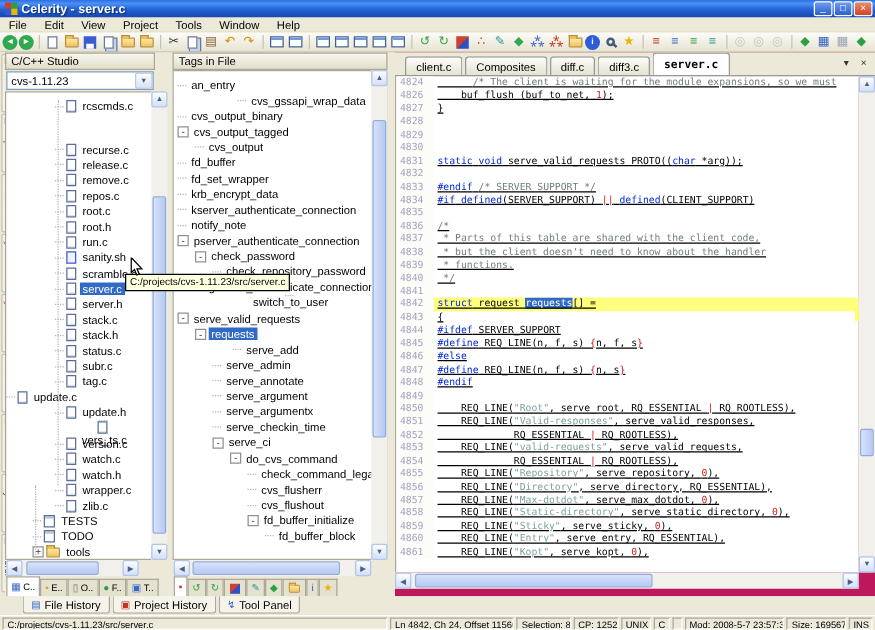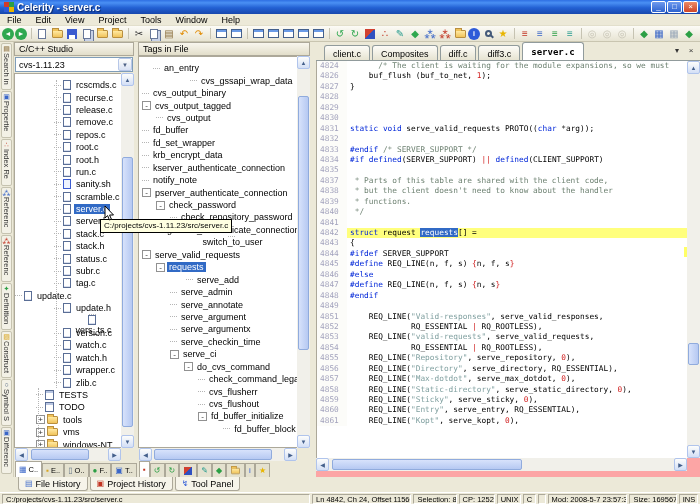--- a/index.html
+++ b/index.html
@@ -48,21 +48,21 @@
   
   #leftstrip{position:absolute;left:0;top:0;width:14px;height:435px;background:#ece9d8;border-right:1px solid #d4d0bc;}
   .vtab{height:47px;border:1px solid #c6c3b0;border-radius:2px;margin:1px 1px;display:flex;flex-direction:column;align-items:center;background:#f3f1e6;overflow:hidden;}
   .vtab-ic{font-size:7px;line-height:9px;flex:none;}
   .vtab-lb{writing-mode:vertical-rl;font-size:7.5px;color:#333;white-space:nowrap;overflow:hidden;}
 
   .panel-header{height:14px;line-height:13px;padding-left:4px;background:linear-gradient(#f8f6ee,#e2deca);
     border:1px solid #aca899;border-bottom:1px solid #aca899;white-space:nowrap;overflow:hidden;}
 
   
-  #studio{position:absolute;left:14px;top:0;width:120px;height:435px;}
+  #studio{position:absolute;left:4px;top:0;width:120px;height:435px;}
   #proj-row{position:absolute;left:0;top:14px;width:120px;height:17px;padding:1px 1px;background:#ece9d8;}
   #proj-select{height:15px;border:1px solid #7f9db9;background:#fff;display:flex;align-items:center;}
   #proj-select .val{flex:1;padding-left:3px;white-space:nowrap;overflow:hidden;}
   #proj-select .drop{width:14px;height:13px;background:linear-gradient(#fdfdfb,#d9e2f4);border:1px solid #b7c7e8;border-radius:2px;
     font-size:6px;display:flex;align-items:center;justify-content:center;color:#4d6185;}
   #studio-tree{position:absolute;left:0;top:31px;width:120px;height:375px;background:#fff;border:1px solid #aca899;overflow:hidden;padding-top:5px;}
   #tags-tree{position:absolute;left:0;top:14px;width:172px;height:392px;background:#fff;border:1px solid #aca899;overflow:hidden;padding-top:5px;}
 
   .trow{display:flex;align-items:center;height:12.4px;white-space:nowrap;}
   #tags-tree .trow{height:12.45px;}
@@ -89,33 +89,33 @@
   .sb-thumb.h{background:linear-gradient(#d7e2fb,#b6c9f2);}
 
   
   .minitabs{position:absolute;left:0;top:419px;height:16px;display:flex;align-items:flex-end;background:#ece9d8;padding-left:1px;}
   .mtab{height:14px;display:flex;align-items:center;gap:2px;padding:0 3px;border:1px solid #aca899;border-bottom:none;background:#e4e1cf;
     font-size:7.5px;white-space:nowrap;}
   .mtab.active{background:#fff;height:16px;}
   .mtab .g{font-size:8px;line-height:1;}
 
   
-  #editor{position:absolute;left:316px;top:0;width:384px;height:435px;background:#fca5a5;}
+  #editor{position:absolute;left:316px;top:0;width:384px;height:435px;background:#be185d;}
   #tabrow{position:absolute;left:0;top:0;width:384px;height:19px;display:flex;align-items:flex-end;padding-left:8px;
     border-bottom:1px solid #919b9c;background:#ece9d8;}
   .etab{height:15px;padding:1px 8px 0;border:1px solid #919b9c;border-bottom:none;border-radius:3px 3px 0 0;
     background:linear-gradient(#fdfcf8,#e6e3d1);margin-right:2px;display:flex;align-items:center;white-space:nowrap;}
   .etab.active{background:#fff;font-weight:bold;height:18px;font-family:"DejaVu Sans Mono",monospace;font-size:9px;}
   #tabrow-btns{margin-left:auto;display:flex;gap:2px;padding:0 3px 4px 0;}
   #tabrow-btns span{width:12px;height:11px;font-size:8px;line-height:11px;text-align:center;color:#333;}
 
   #code{position:absolute;left:0;top:19px;width:371px;height:397px;background:#fff;overflow:hidden;border-left:1px solid #aca899;}
   .crow{display:flex;height:10.45px;line-height:10.45px;font-family:"DejaVu Sans Mono",monospace;font-size:7.8px;white-space:pre;}
   .cnum{width:30px;padding-left:3px;color:#a3a3bd;background:#fcfcf9;flex:none;}
-  .ctxt{flex:1;padding-left:3px;overflow:hidden;}
+  .ctxt{flex:1;padding-left:3px;overflow:hidden;text-decoration:underline;}
   .crow.cur .ctxt{background:#ffff7d;}
   .tk-t{color:#000;} .tk-k,.tk-p{color:#0026d8;} .tk-c{color:#6e8272;}
   .tk-s{color:#7f9f9f;} .tk-n,.tk-o{color:#d02020;}
   .tk-sel{background:#316ac5;color:#fff;}
 
   #ed-vscroll{position:absolute;right:0;top:19px;width:13px;height:397px;background:#f1f0ea;}
   #ed-hscroll{position:absolute;left:0;top:416px;width:371px;height:13px;background:#f1f0ea;}
   #ed-mark{position:absolute;left:-3px;top:186px;width:3px;height:10px;background:#ffff66;}
 
   
@@ -297,21 +297,21 @@
         </div>
       </div>
       <div id="studio-tree">
         <div class="guide" style="left:41px;top:6px;height:308px;"></div>
         <div class="guide" style="left:23px;top:314px;height:58px;"></div>
       <div class="trow" style="padding-left: 39px;">
             <span class="stub"></span>
             <span class="ti ti-file"></span>
             <span class="tlabel">rcscmds.c</span>
           </div>
-          <div class="trow" style="padding-left: 39px;">
+          <div class="trow" style="padding-left: 39px; margin-top: 22px;">
             <span class="stub"></span>
             <span class="ti ti-file"></span>
             <span class="tlabel">recurse.c</span>
           </div>
           <div class="trow" style="padding-left: 39px;">
             <span class="stub"></span>
             <span class="ti ti-file"></span>
             <span class="tlabel">release.c</span>
           </div>
           <div class="trow" style="padding-left: 39px;">
@@ -475,21 +475,21 @@
           <span class="mtab">
             <span class="g" style="color: rgb(58, 102, 200);">▣</span>
             <span>T..</span>
           </span>
         </div>
     </div>
 
     <div id="tags">
       <div class="panel-header">Tags in File</div>
       <div id="tags-tree">
-          <div class="trow" style="padding-left: 3px; margin-left: 11px;">
+          <div class="trow" style="padding-left: 3px;">
             <span class="stub"></span>
             <span class="tlabel">an_entry</span>
           </div>
           <div class="trow" style="padding-left: 3px; margin-left: 48px;">
             <span class="stub"></span>
             <span class="tlabel">cvs_gssapi_wrap_data</span>
           </div>
           <div class="trow" style="padding-left: 3px;">
             <span class="stub"></span>
             <span class="tlabel">cvs_output_binary</span>
@@ -591,21 +591,21 @@
             <span class="tlabel">cvs_flusherr</span>
           </div>
           <div class="trow" style="padding-left: 59px;">
             <span class="stub"></span>
             <span class="tlabel">cvs_flushout</span>
           </div>
           <div class="trow" style="padding-left: 59px;">
             <span class="exp">-</span>
             <span class="tlabel">fd_buffer_initialize</span>
           </div>
-          <div class="trow" style="padding-left: 73px; justify-content: center;">
+          <div class="trow" style="padding-left: 73px;">
             <span class="stub"></span>
             <span class="tlabel">fd_buffer_block</span>
           </div>
         </div>
       <div class="sb" style="left:1px;top:406px;width:158px;height:13px;">
         <span class="sb-btn" style="left:0;top:0;">◀</span>
         <span class="sb-btn" style="right:0;top:0;">▶</span>
         <span class="sb-thumb h" style="left:15px;top:1px;width:118px;height:11px;"></span>
       </div>
       <div class="minitabs">
@@ -658,33 +658,35 @@
           <div class="crow"><span class="cnum">4826</span><span class="ctxt"><span class="tk-t">    buf_flush (buf_to_net, </span><span class="tk-n">1</span><span class="tk-t">);</span></span></div>
           <div class="crow"><span class="cnum">4827</span><span class="ctxt"><span class="tk-t">}</span></span></div>
           <div class="crow"><span class="cnum">4828</span><span class="ctxt"></span></div>
           <div class="crow"><span class="cnum">4829</span><span class="ctxt"></span></div>
           <div class="crow"><span class="cnum">4830</span><span class="ctxt"></span></div>
           <div class="crow"><span class="cnum">4831</span><span class="ctxt"><span class="tk-k">static</span><span class="tk-t"> </span><span class="tk-k">void</span><span class="tk-t"> serve_valid_requests PROTO((</span><span class="tk-k">char</span><span class="tk-t"> *arg));</span></span></div>
           <div class="crow"><span class="cnum">4832</span><span class="ctxt"></span></div>
           <div class="crow"><span class="cnum">4833</span><span class="ctxt"><span class="tk-p">#endif</span><span class="tk-t"> </span><span class="tk-c">/* SERVER_SUPPORT */</span></span></div>
           <div class="crow"><span class="cnum">4834</span><span class="ctxt"><span class="tk-p">#if</span><span class="tk-t"> </span><span class="tk-k">defined</span><span class="tk-t">(SERVER_SUPPORT) </span><span class="tk-o">||</span><span class="tk-t"> </span><span class="tk-k">defined</span><span class="tk-t">(CLIENT_SUPPORT)</span></span></div>
           <div class="crow"><span class="cnum">4835</span><span class="ctxt"></span></div>
+          <div class="crow"><span class="cnum">4836</span><span class="ctxt"><span class="tk-c">/*</span></span></div>
           <div class="crow"><span class="cnum">4837</span><span class="ctxt"><span class="tk-c"> * Parts of this table are shared with the client code,</span></span></div>
           <div class="crow"><span class="cnum">4838</span><span class="ctxt"><span class="tk-c"> * but the client doesn't need to know about the handler</span></span></div>
           <div class="crow"><span class="cnum">4839</span><span class="ctxt"><span class="tk-c"> * functions.</span></span></div>
           <div class="crow"><span class="cnum">4840</span><span class="ctxt"><span class="tk-c"> */</span></span></div>
           <div class="crow"><span class="cnum">4841</span><span class="ctxt"></span></div>
           <div class="crow cur"><span class="cnum">4842</span><span class="ctxt"><span class="tk-k">struct</span><span class="tk-t"> request </span><span class="tk-sel">requests</span><span class="tk-t">[] =</span></span></div>
           <div class="crow"><span class="cnum">4843</span><span class="ctxt"><span class="tk-t">{</span></span></div>
           <div class="crow"><span class="cnum">4844</span><span class="ctxt"><span class="tk-p">#ifdef</span><span class="tk-t"> SERVER_SUPPORT</span></span></div>
           <div class="crow"><span class="cnum">4845</span><span class="ctxt"><span class="tk-p">#define</span><span class="tk-t"> REQ_LINE(n, f, s) </span><span class="tk-o">{</span><span class="tk-t">n, f, s</span><span class="tk-o">}</span></span></div>
           <div class="crow"><span class="cnum">4846</span><span class="ctxt"><span class="tk-p">#else</span></span></div>
           <div class="crow"><span class="cnum">4847</span><span class="ctxt"><span class="tk-p">#define</span><span class="tk-t"> REQ_LINE(n, f, s) </span><span class="tk-o">{</span><span class="tk-t">n, s</span><span class="tk-o">}</span></span></div>
           <div class="crow"><span class="cnum">4848</span><span class="ctxt"><span class="tk-p">#endif</span></span></div>
           <div class="crow"><span class="cnum">4849</span><span class="ctxt"></span></div>
+          <div class="crow"><span class="cnum">4850</span><span class="ctxt"><span class="tk-t">    REQ_LINE(</span><span class="tk-s">"Root"</span><span class="tk-t">, serve_root, RQ_ESSENTIAL </span><span class="tk-o">|</span><span class="tk-t"> RQ_ROOTLESS),</span></span></div>
           <div class="crow"><span class="cnum">4851</span><span class="ctxt"><span class="tk-t">    REQ_LINE(</span><span class="tk-s">"Valid-responses"</span><span class="tk-t">, serve_valid_responses,</span></span></div>
           <div class="crow"><span class="cnum">4852</span><span class="ctxt"><span class="tk-t">             RQ_ESSENTIAL </span><span class="tk-o">|</span><span class="tk-t"> RQ_ROOTLESS),</span></span></div>
           <div class="crow"><span class="cnum">4853</span><span class="ctxt"><span class="tk-t">    REQ_LINE(</span><span class="tk-s">"valid-requests"</span><span class="tk-t">, serve_valid_requests,</span></span></div>
           <div class="crow"><span class="cnum">4854</span><span class="ctxt"><span class="tk-t">             RQ_ESSENTIAL </span><span class="tk-o">|</span><span class="tk-t"> RQ_ROOTLESS),</span></span></div>
           <div class="crow"><span class="cnum">4855</span><span class="ctxt"><span class="tk-t">    REQ_LINE(</span><span class="tk-s">"Repository"</span><span class="tk-t">, serve_repository, </span><span class="tk-n">0</span><span class="tk-t">),</span></span></div>
           <div class="crow"><span class="cnum">4856</span><span class="ctxt"><span class="tk-t">    REQ_LINE(</span><span class="tk-s">"Directory"</span><span class="tk-t">, serve_directory, RQ_ESSENTIAL),</span></span></div>
           <div class="crow"><span class="cnum">4857</span><span class="ctxt"><span class="tk-t">    REQ_LINE(</span><span class="tk-s">"Max-dotdot"</span><span class="tk-t">, serve_max_dotdot, </span><span class="tk-n">0</span><span class="tk-t">),</span></span></div>
           <div class="crow"><span class="cnum">4858</span><span class="ctxt"><span class="tk-t">    REQ_LINE(</span><span class="tk-s">"Static-directory"</span><span class="tk-t">, serve_static_directory, </span><span class="tk-n">0</span><span class="tk-t">),</span></span></div>
           <div class="crow"><span class="cnum">4859</span><span class="ctxt"><span class="tk-t">    REQ_LINE(</span><span class="tk-s">"Sticky"</span><span class="tk-t">, serve_sticky, </span><span class="tk-n">0</span><span class="tk-t">),</span></span></div>
           <div class="crow"><span class="cnum">4860</span><span class="ctxt"><span class="tk-t">    REQ_LINE(</span><span class="tk-s">"Entry"</span><span class="tk-t">, serve_entry, RQ_ESSENTIAL),</span></span></div>

